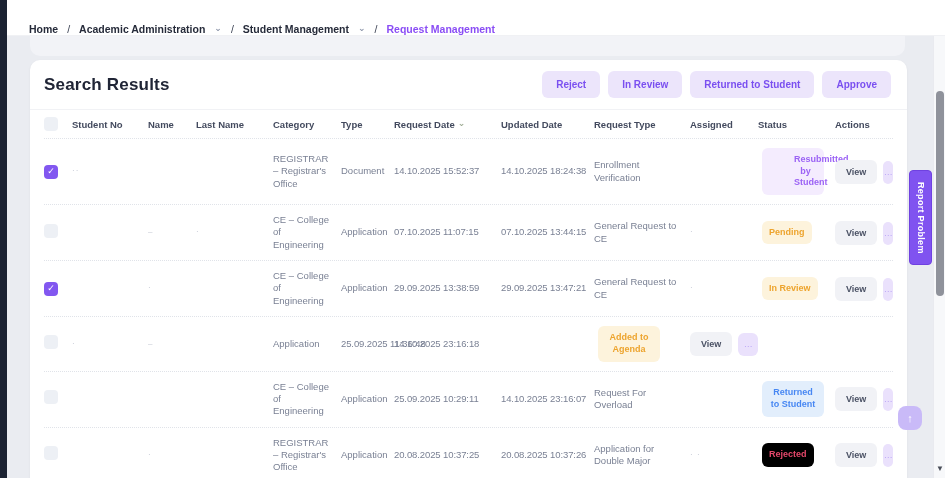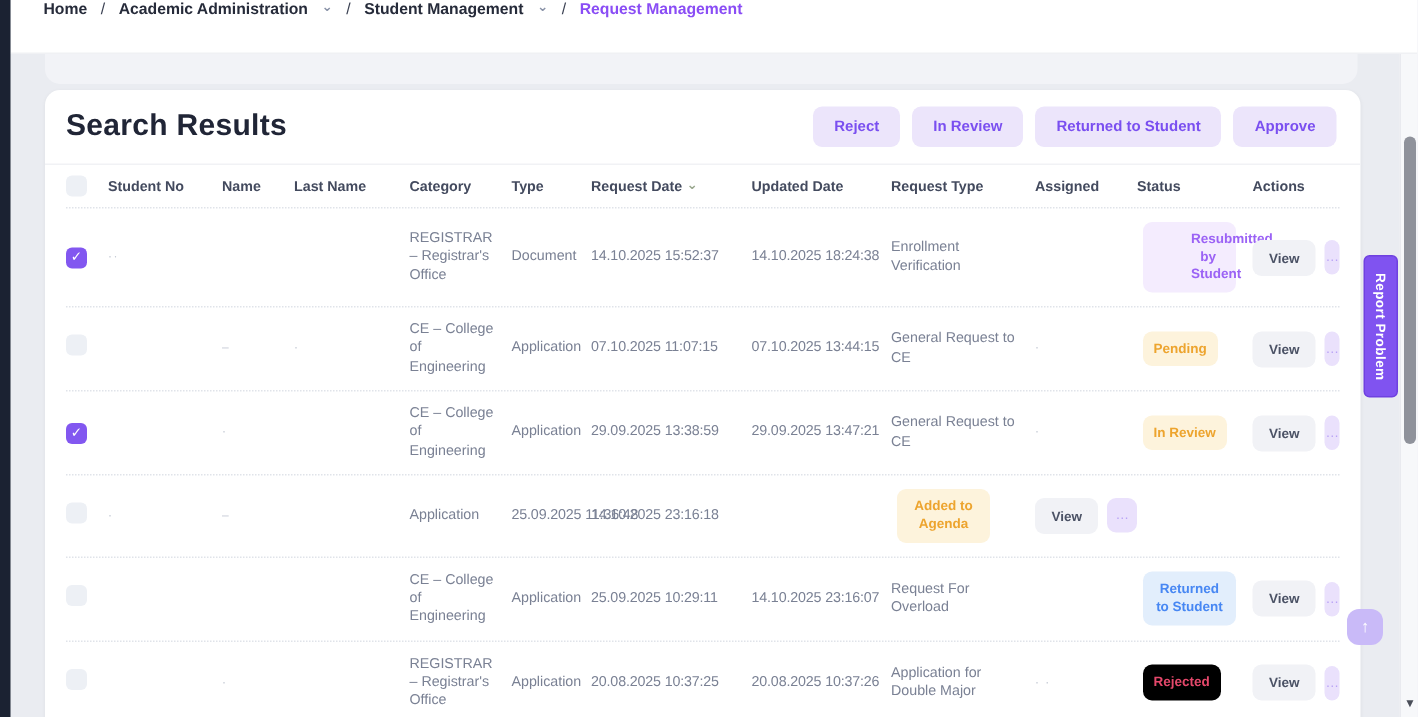--- a/index.html
+++ b/index.html
@@ -7,21 +7,21 @@
   body {
     font-family:"Liberation Sans","DejaVu Sans",sans-serif;
     background:#eaecf1; color:#2a2f3e; position:relative;
   }
   
   .left-strip { position:absolute; left:0; top:0; width:7px; height:478px; background:#1b2232; z-index:6; }
 
   
   .topbar {
     position:absolute; left:7px; top:0; right:0; height:36px; background:#ffffff;
-    display:flex; align-items:flex-start; padding-left:22px; z-index:4;
+    display:flex; align-items:flex-end; padding-left:22px; z-index:4;
     border-bottom:1px solid #f0f1f4;
   }
   .crumbs { display:flex; align-items:center; gap:9px; font-size:10.5px; font-weight:700; }
   .crumb { color:#262b3a; cursor:pointer; }
   .crumb.active { color:#8a4df5; }
   .sep { color:#3a4052; font-weight:400; }
   .chev { color:#8a93a8; font-size:9px; margin-top:-3px; }
 
   
   .prev-card { position:absolute; left:30px; right:40px; top:36px; height:20px;
@@ -30,21 +30,21 @@
   
   .card {
     position:absolute; left:30px; top:60px; width:877px; height:430px;
     background:#ffffff; border-radius:10px 10px 0 0;
     box-shadow:0 1px 3px rgba(20,20,40,.05); z-index:2;
   }
   .card-head {
     height:50px; display:flex; align-items:center; justify-content:space-between;
     padding:0 16px 0 14px; border-bottom:1px solid #f1f2f5;
   }
-  .page-title { font-size:20px; font-weight:700; color:#202536; letter-spacing:.2px; }
+  .page-title { font-size:17px; font-weight:700; color:#202536; letter-spacing:.2px; }
   .pills { display:flex; gap:8px; }
   .pill {
     border:none; background:#ece5fb; color:#7a4ff0; font-family:inherit;
     font-size:10px; font-weight:700; padding:8px 14px; border-radius:6px; cursor:pointer;
     white-space:nowrap;
   }
 
   
   .tbl { padding:0 14px; }
   .thead, .tr {
@@ -61,21 +61,21 @@
   .redacted { color:#c4c9d4; font-size:8px; letter-spacing:1px; }
   .c-status { display:flex; justify-content:flex-start; padding-left:4px; }
   .badge {
     display:inline-block; text-align:center; font-size:9px; font-weight:700;
     line-height:1.3; padding:6px 7px; border-radius:6px; max-width:62px;
   }
   .b-purple { background:#f4ecfe; color:#9b62f5;padding-left:32px; }
   .b-amber  { background:#fdf3dc; color:#eda42e; }
   .b-blue   { background:#e2eefc; color:#4787f3; }
   .b-red    { background:#000000; color:#e5486b; }
-  .c-actions { display:flex; align-items:center; gap:6px; padding-right:0; }
+  .c-actions { display:flex; align-items:flex-end; gap:6px; padding-right:0; }
   .view {
     border:none; background:#f1f2f6; color:#4b5265; font-family:inherit;
     font-size:9px; font-weight:600; padding:7px 11px; border-radius:6px; cursor:pointer;
   }
   .more {
     border:none; background:#eae1fc; color:#b9a3f6; width:21px; height:23px;
     border-radius:6px; font-size:9px; cursor:pointer; line-height:1;
   }
   .cb {
     width:14px; height:14px; border-radius:4px; background:#edf0f5;

